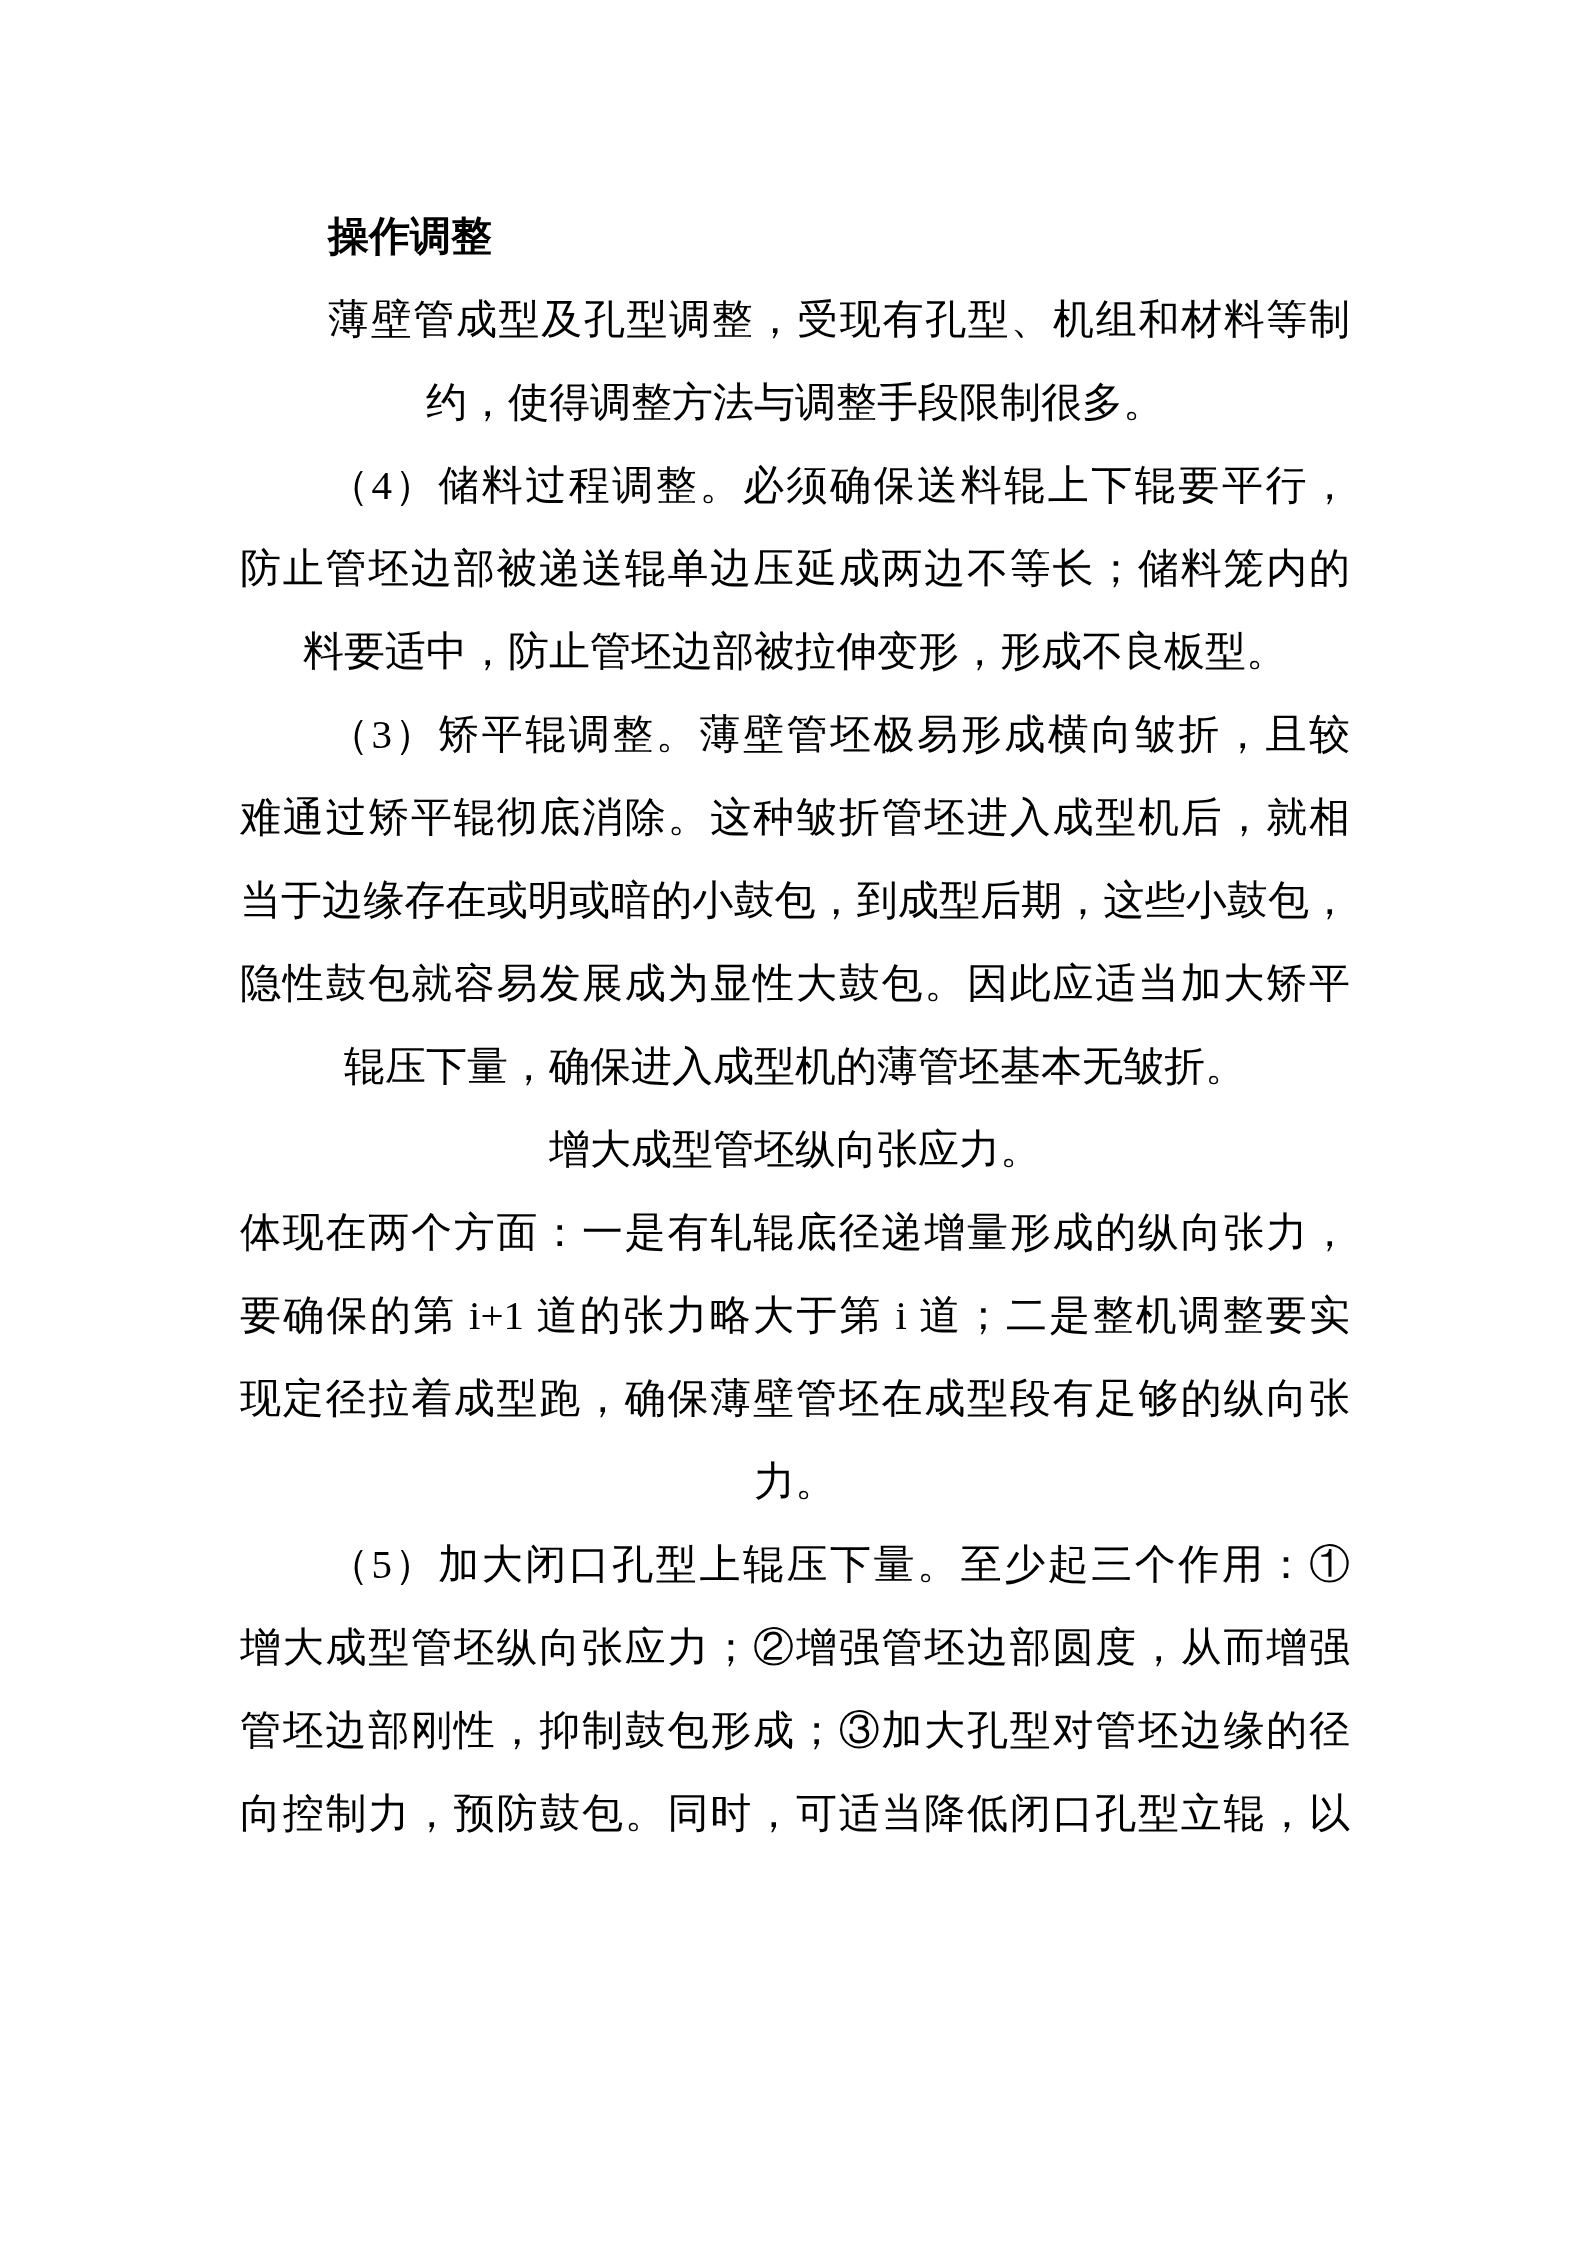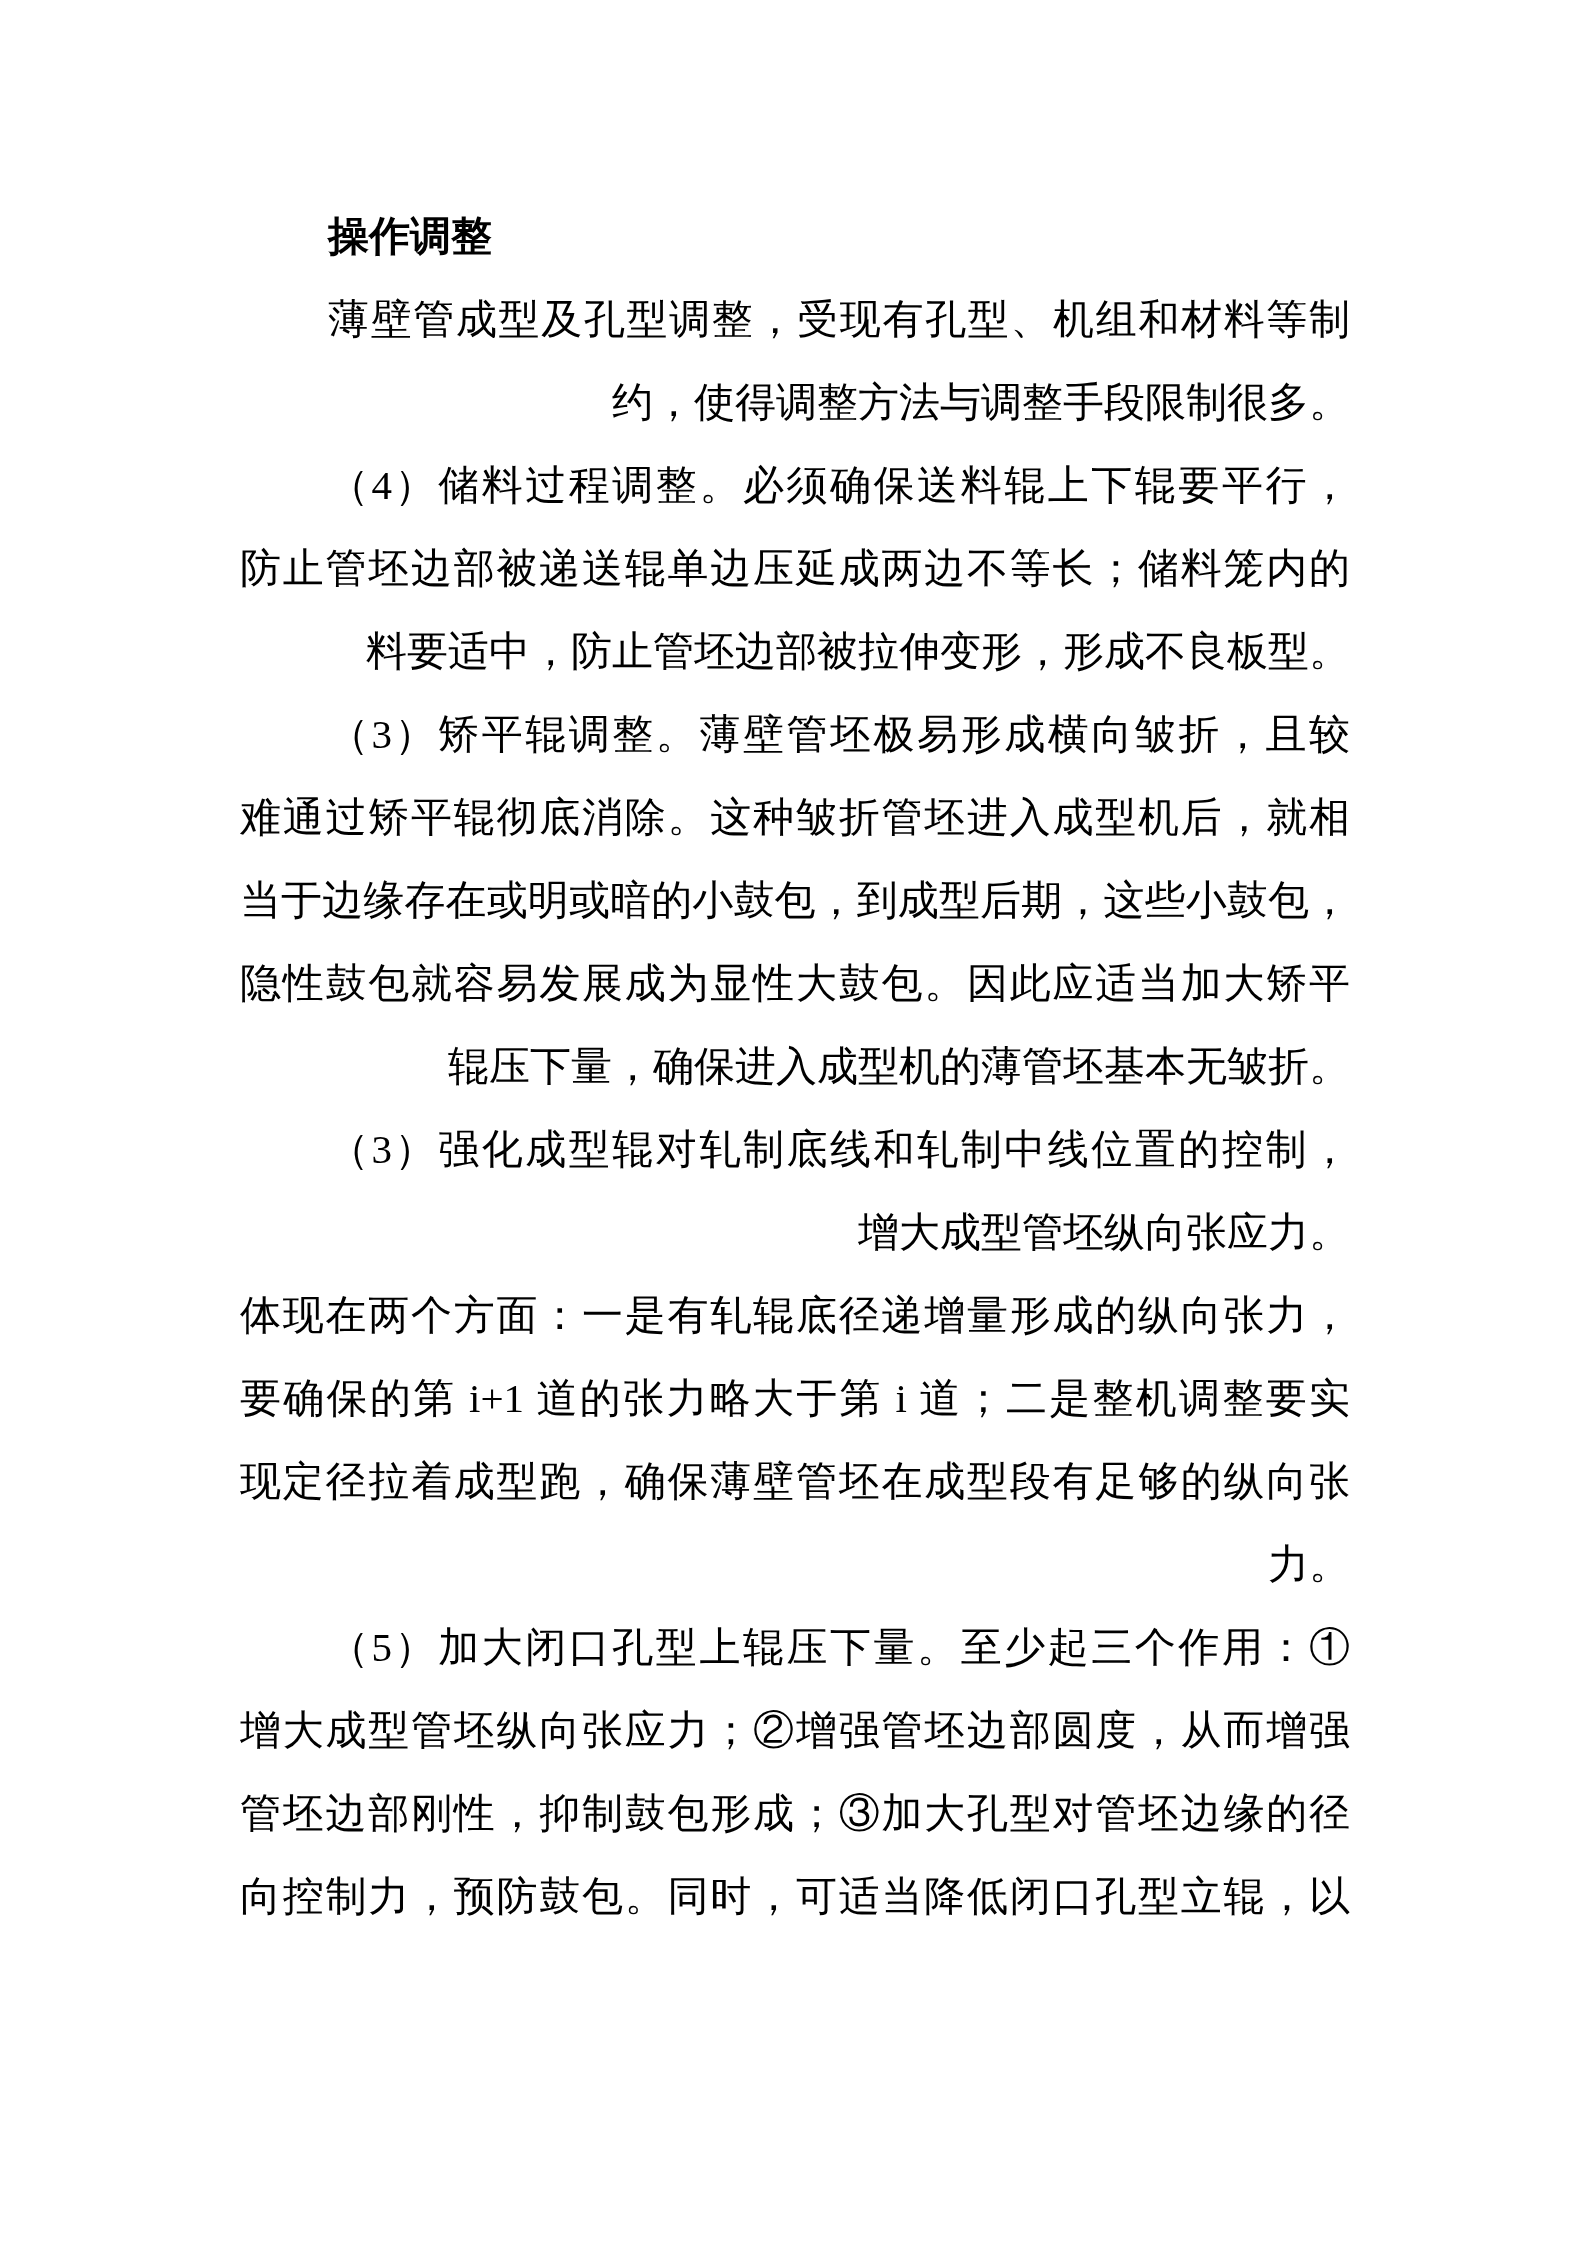--- a/index.html
+++ b/index.html
@@ -28,21 +28,21 @@
     font-size: 41px;
     font-weight: 700;
     line-height: 83px;
     letter-spacing: 0;
     white-space: nowrap;
   }
   .line {
     height: 83px;
     line-height: 83px;
     font-size: 41px;
-    text-align: right;
+    text-align: center;
     white-space: nowrap;
   }
   .line.indent {
     padding-left: 88px;
   }
   .line.justify {
     white-space: normal;
     text-align: justify;
     text-align-last: justify;
   }
@@ -57,21 +57,20 @@
         <div class="line indent justify">薄壁管成型及孔型调整，受现有孔型、机组和材料等制</div>
         <div class="line">约，使得调整方法与调整手段限制很多。</div>
         <div class="line indent justify">（4）储料过程调整。必须确保送料辊上下辊要平行，</div>
         <div class="line justify">防止管坯边部被递送辊单边压延成两边不等长；储料笼内的</div>
         <div class="line">料要适中，防止管坯边部被拉伸变形，形成不良板型。</div>
         <div class="line indent justify">（3）矫平辊调整。薄壁管坯极易形成横向皱折，且较</div>
         <div class="line justify">难通过矫平辊彻底消除。这种皱折管坯进入成型机后，就相</div>
         <div class="line justify">当于边缘存在或明或暗的小鼓包，到成型后期，这些小鼓包，</div>
         <div class="line justify">隐性鼓包就容易发展成为显性大鼓包。因此应适当加大矫平</div>
         <div class="line">辊压下量，确保进入成型机的薄管坯基本无皱折。</div>
-        <div class="line indent justify">（3）强化成型辊对轧制底线和轧制中线位置的控制，</div>
         <div class="line">增大成型管坯纵向张应力。</div>
         <div class="line justify">体现在两个方面：一是有轧辊底径递增量形成的纵向张力，</div>
         <div class="line justify">要确保的第 i+1 道的张力略大于第 i 道；二是整机调整要实</div>
         <div class="line justify">现定径拉着成型跑，确保薄壁管坯在成型段有足够的纵向张</div>
         <div class="line">力。</div>
         <div class="line indent justify">（5）加大闭口孔型上辊压下量。至少起三个作用：①</div>
         <div class="line justify">增大成型管坯纵向张应力；②增强管坯边部圆度，从而增强</div>
         <div class="line justify">管坯边部刚性，抑制鼓包形成；③加大孔型对管坯边缘的径</div>
         <div class="line justify">向控制力，预防鼓包。同时，可适当降低闭口孔型立辊，以</div>
       </div>

